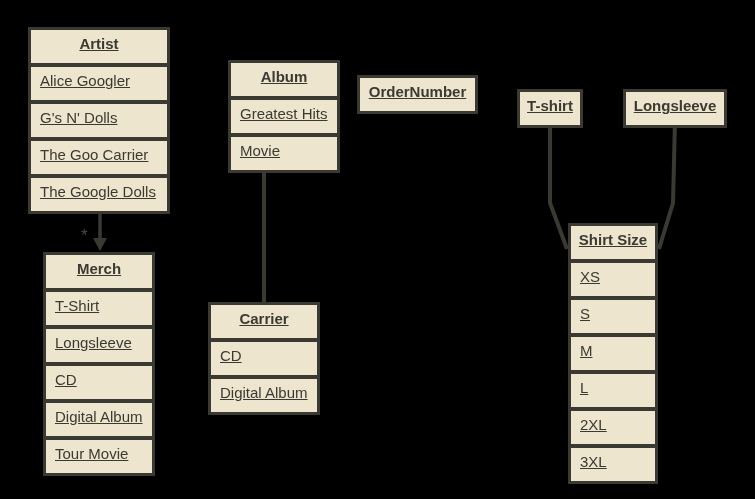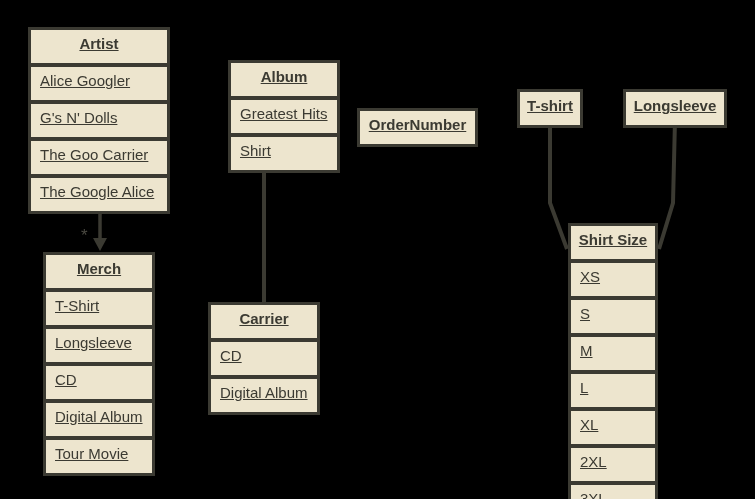--- a/index.html
+++ b/index.html
@@ -22,21 +22,21 @@
   .cell{
     background:var(--cell-fill);height:33px;line-height:27px;
     padding:0 9px;font-size:15px;color:var(--stroke);
     white-space:nowrap;overflow:hidden;text-decoration:underline;
   }
   .hdr{font-weight:bold;text-align:center;padding:0 5px;}
   .t-artist{left:28px;top:27px;width:142px;}
   .t-merch{left:43px;top:252px;width:112px;justify-content:space-between;}
   .t-album{left:208px;top:60px;width:112px;margin-left:20px;}
   .t-carrier{left:208px;top:302px;width:112px;}
-  .t-ordernumber{left:357px;top:75px;width:121px;margin-top:33px;}
+  .t-ordernumber{left:357px;top:75px;width:121px;}
   .t-tshirt{left:517px;top:89px;width:66px;}
   .t-longsleeve{left:623px;top:89px;width:104px;}
   .t-shirtsize{left:568px;top:223px;width:90px;}
   .mlabel{position:absolute;color:var(--label);}
   .lbl-one{left:105px;top:189px;font-size:14px;}
   .lbl-star{left:81px;top:226px;font-size:17px;}
 </style>
 </head>
 <body>
 
@@ -51,36 +51,36 @@
   </svg>
 
   <div class="mlabel lbl-one">1</div>
   <div class="mlabel lbl-star">*</div>
 
   <div class="tbl t-artist">
     <div class="cell hdr">Artist</div>
   <div class="cell">Alice Googler</div>
       <div class="cell">G's N' Dolls</div>
       <div class="cell">The Goo Carrier</div>
-      <div class="cell">The Google Alice</div>
+      <div class="cell">The Google Dolls</div>
     </div>
 
   <div class="tbl t-merch">
     <div class="cell hdr">Merch</div>
   <div class="cell">T-Shirt</div>
       <div class="cell">Longsleeve</div>
       <div class="cell">CD</div>
       <div class="cell">Digital Album</div>
       <div class="cell">Tour Movie</div>
     </div>
 
   <div class="tbl t-album">
     <div class="cell hdr">Album</div>
   <div class="cell">Greatest Hits</div>
-      <div class="cell">Shirt</div>
+      <div class="cell">Movie</div>
     </div>
 
   <div class="tbl t-carrier">
     <div class="cell hdr">Carrier</div>
   <div class="cell">CD</div>
       <div class="cell">Digital Album</div>
     </div>
 
   <div class="tbl t-ordernumber">
     <div class="cell hdr">OrderNumber</div>
@@ -93,18 +93,17 @@
   <div class="tbl t-longsleeve">
     <div class="cell hdr">Longsleeve</div>
   </div>
 
   <div class="tbl t-shirtsize">
     <div class="cell hdr">Shirt Size</div>
   <div class="cell">XS</div>
       <div class="cell">S</div>
       <div class="cell">M</div>
       <div class="cell">L</div>
-      <div class="cell">XL</div>
       <div class="cell">2XL</div>
       <div class="cell">3XL</div>
     </div>
 
 </div>
 
 </body></html>

